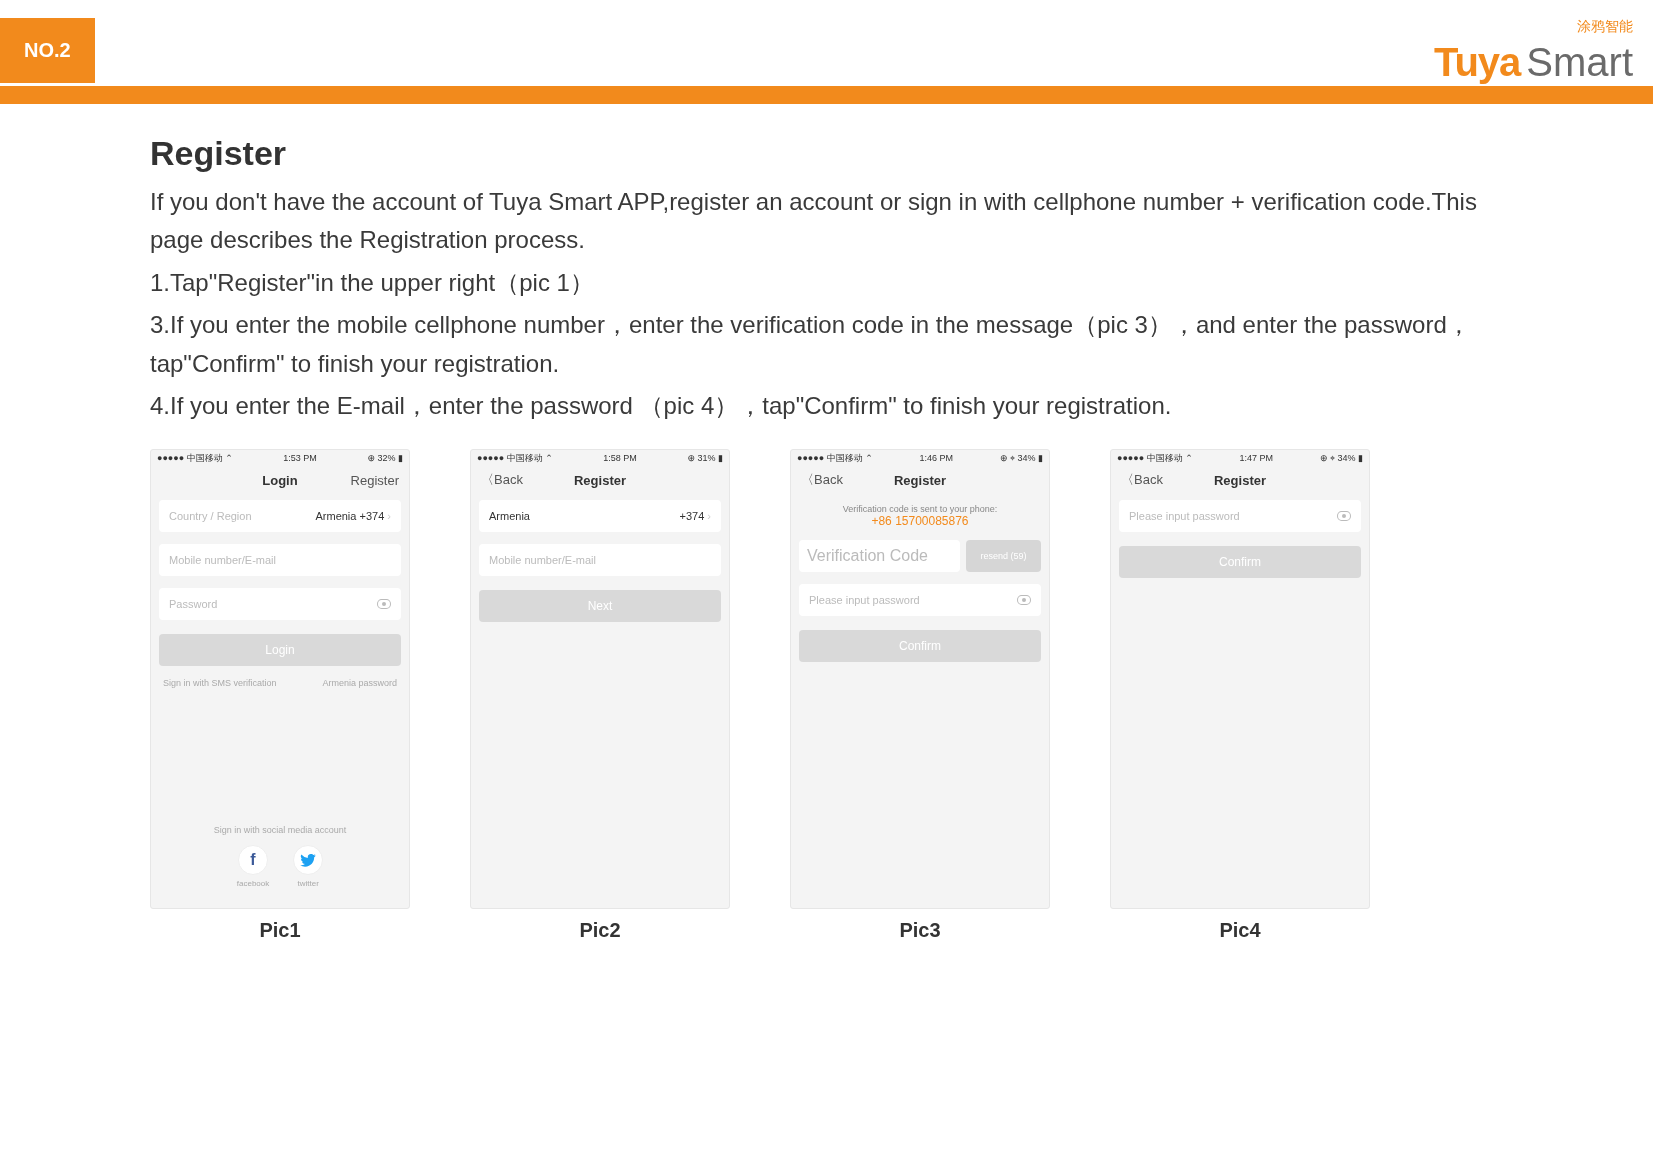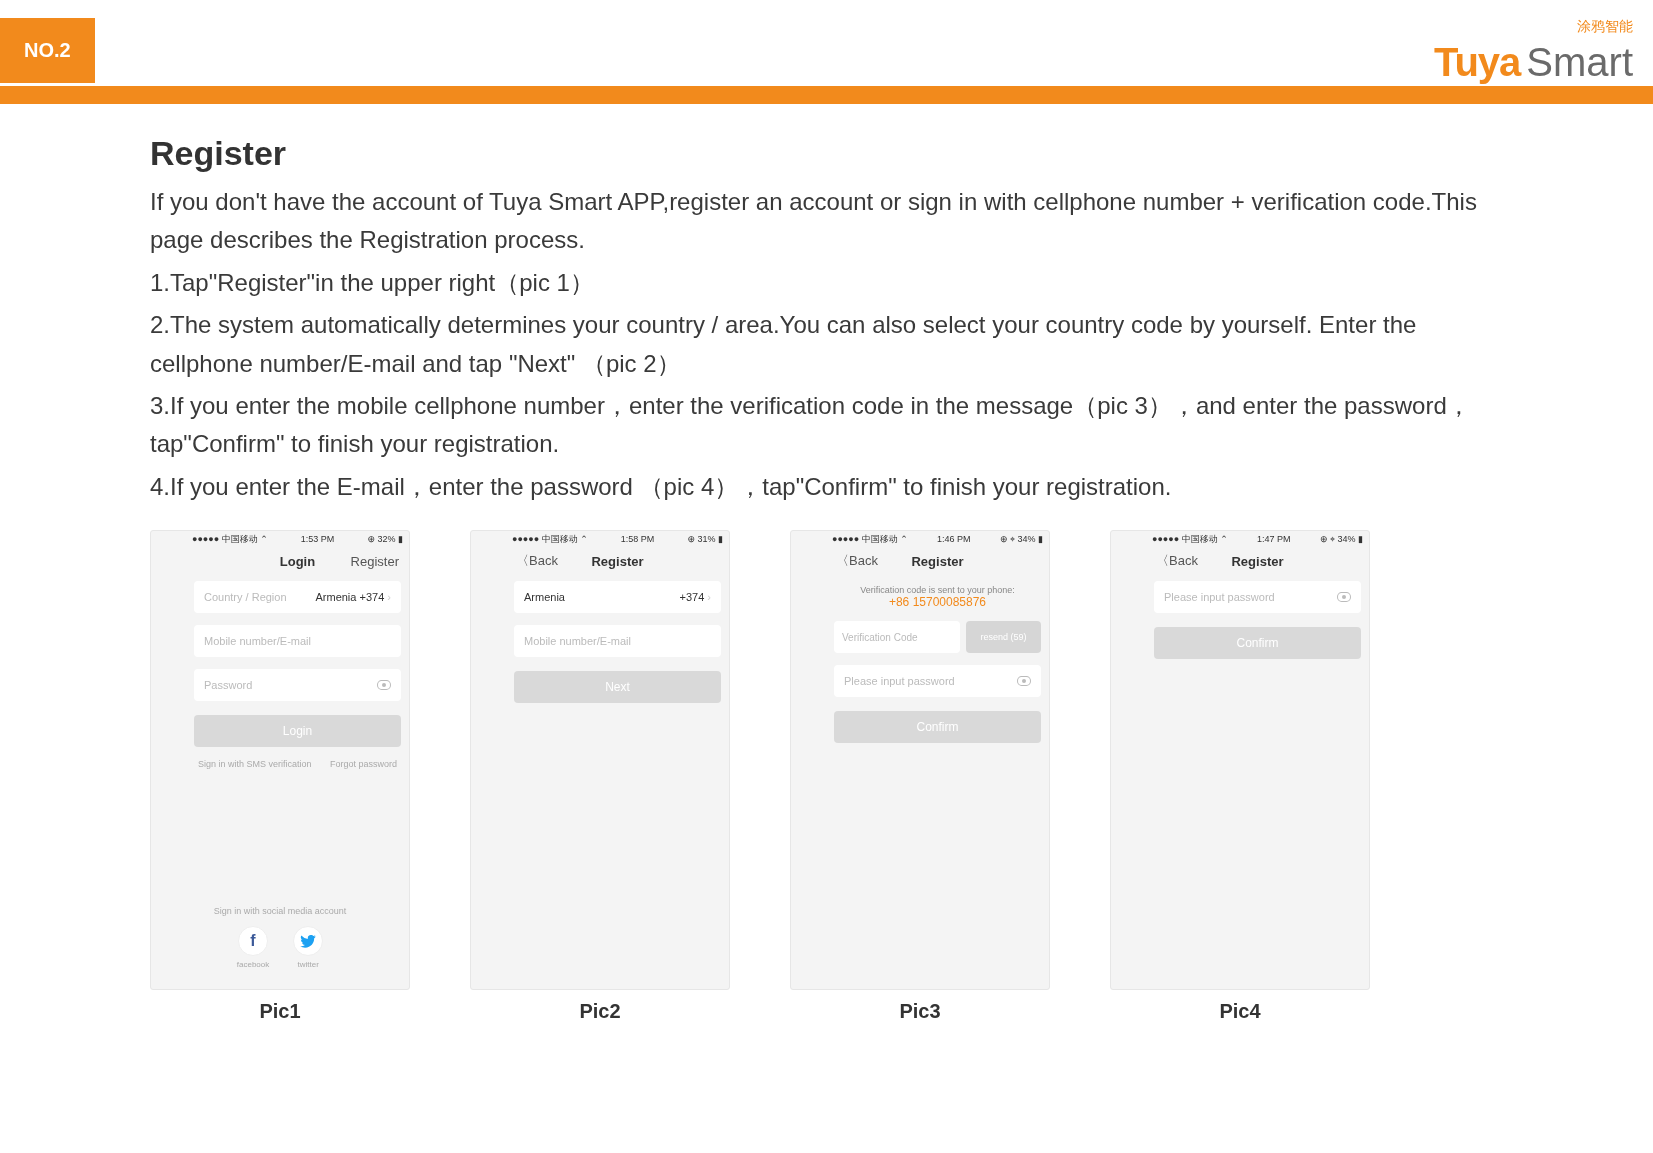--- a/index.html
+++ b/index.html
@@ -55,21 +55,20 @@
       width: 260px;
       height: 460px;
       background: #f4f4f4;
       border: 1px solid #e6e6e6;
       border-radius: 3px;
       display: flex;
       flex-direction: column;
       font-size: 11px;
       overflow: hidden;
       position: relative;
-      padding-left: 35px;
     }
     .status-bar {
       height: 16px;
       display: flex;
       justify-content: space-between;
       align-items: center;
       padding: 0 6px;
       font-size: 9px;
       color: #333;
     }
@@ -138,21 +137,21 @@
     .half-row { display: flex; margin: 6px 8px; gap: 6px; }
     .half-cell {
       flex: 1;
       height: 32px;
       background: #fff;
       border-radius: 4px;
       display: flex;
       align-items: center;
       padding: 0 8px;
       color: #bbb;
-      font-size: 10px;
+      font-size: 16px;
     }
     .resend-cell { width: 75px; flex: none; background: #d6d6d6; color: #fff; font-size: 9px; justify-content: center; }
     .verif-text { text-align: center; font-size: 9px; color: #888; margin-top: 10px; }
     .verif-num { text-align: center; font-size: 12px; color: #f28a1c; margin-bottom: 6px; }
     .eye-icon { width: 14px; height: 10px; border: 1px solid #bbb; border-radius: 60% 60% 60% 60% / 90% 90% 90% 90%; position: relative; }
     .eye-icon::after { content:""; width:4px; height:4px; border-radius:50%; background:#bbb; position:absolute; top:2px; left:4px; }
     .pic-caption { text-align: center; font-size: 20px; font-weight: bold; margin-top: 10px; }
   </style>
 </head>
 <body>
@@ -166,21 +165,20 @@
       <span class="brand-sub">Smart</span>
     </div>
   </div>
 </div>
 <div class="orange-bar"></div>
 
 <div class="content">
   <div class="section-title">Register</div>
   <div class="body-text">If you don't have the account of Tuya Smart APP,register an account or sign in with cellphone number + verification code.This page describes the Registration process.</div>
   <div class="body-text">1.Tap"Register"in the upper right（pic 1）</div>
-  <div class="body-text">2.The system automatically determines your country / area.You can also select your country code by yourself. Enter the cellphone number/E-mail and tap "Next" （pic 2）</div>
   <div class="body-text">3.If you enter the mobile cellphone number，enter the verification code in the message（pic 3），and enter the password，tap"Confirm" to finish your registration.</div>
   <div class="body-text">4.If you enter the E-mail，enter the password （pic 4），tap"Confirm" to finish your registration.</div>
 
   <div class="phones-row">
 
     <div class="phone-col">
       <div class="phone-mock">
         <div class="status-bar">
           <span>●●●●● 中国移动 ⌃</span>
           <span>1:53 PM</span>
@@ -198,21 +196,21 @@
         <div class="form-cell">
           <span>Mobile number/E-mail</span>
         </div>
         <div class="form-cell">
           <span>Password</span>
           <span class="eye-icon"></span>
         </div>
         <div class="btn-disabled">Login</div>
         <div class="helper-row">
           <span>Sign in with SMS verification</span>
-          <span>Forgot password</span>
+          <span>Armenia password</span>
         </div>
         <div class="social-section">
           <div class="social-title">Sign in with social media account</div>
           <div class="social-icons">
             <div class="social-icon">
               <div class="social-circle fb">f</div>
               <div class="social-label">facebook</div>
             </div>
             <div class="social-icon">
               <div class="social-circle tw">

